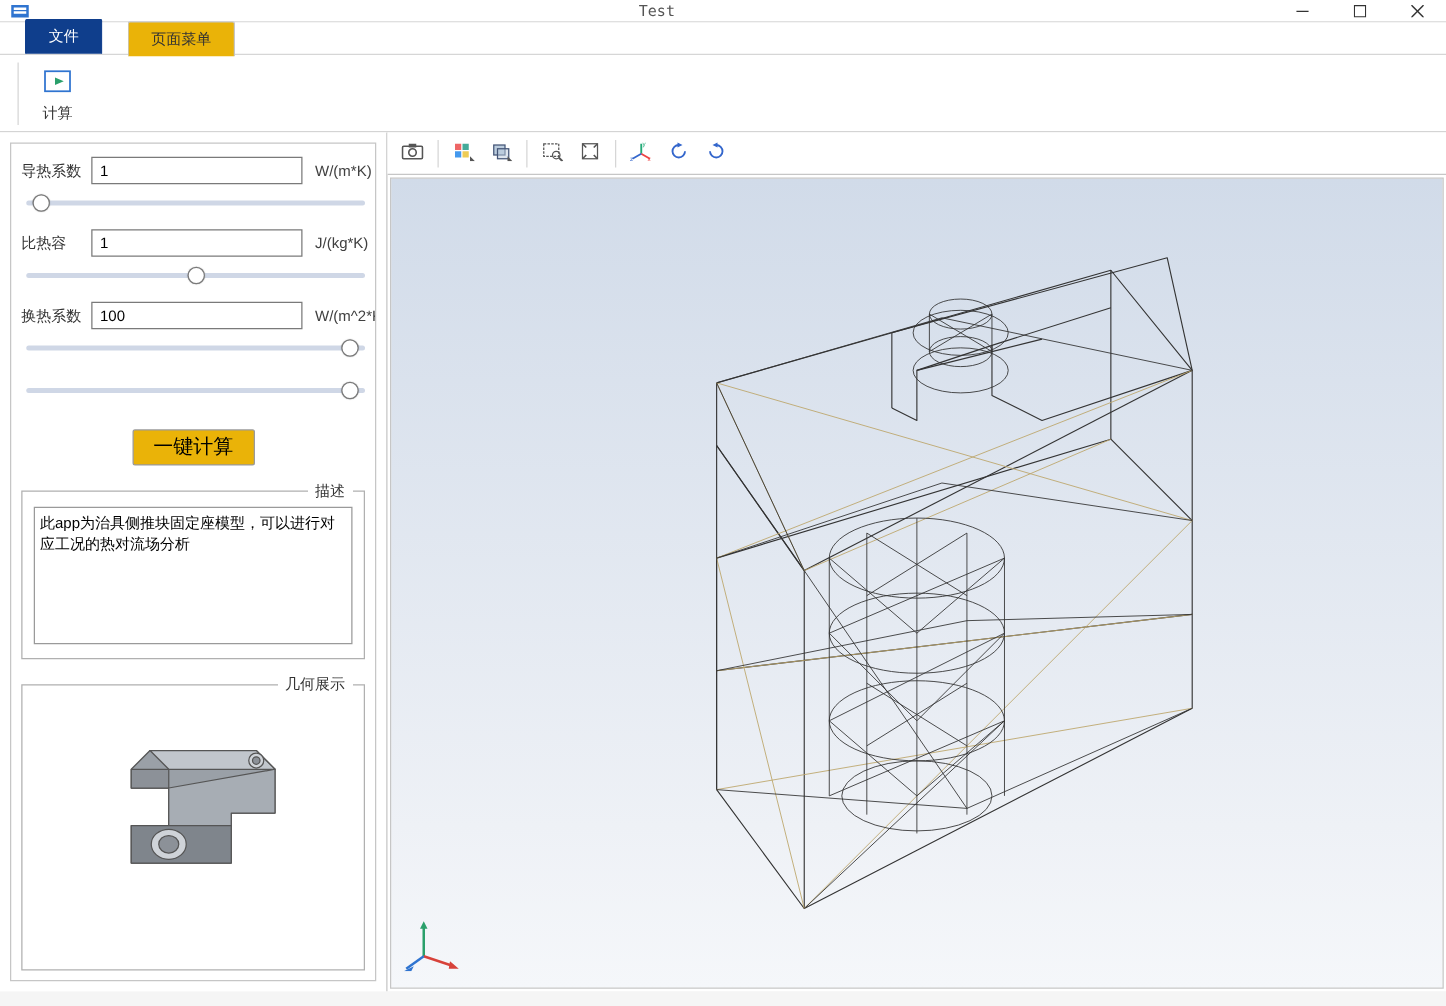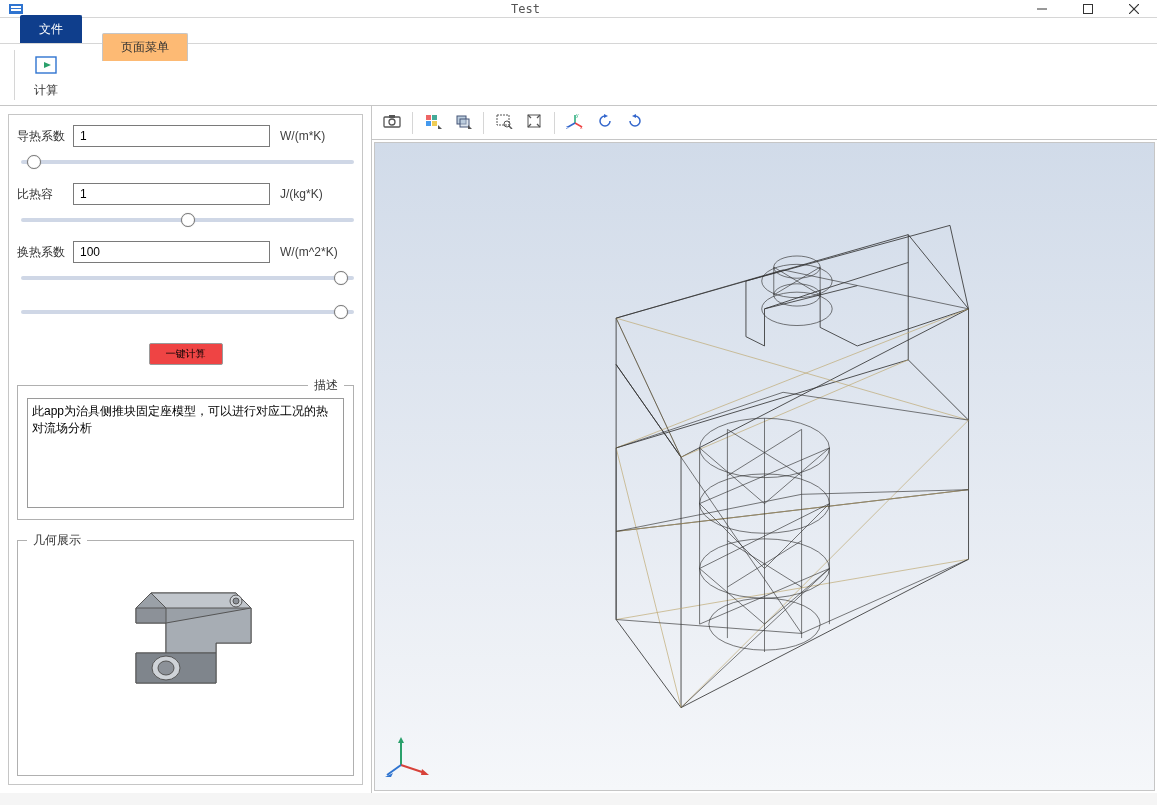--- a/index.html
+++ b/index.html
@@ -52,24 +52,24 @@
     border-top-left-radius: 2px;
     border-top-right-radius: 2px;
     margin-left: 20px;
   }
   .ribbon-tab.file {
     background: #0f3e8c;
     color: #fff;
     border-color: #0f3e8c;
   }
   .ribbon-tab.active {
-    background: #fdba74;
+    background: #eab308;
     border-color: #c6c6c6;
     position: relative;
-    top: 18px;
+    top: 2px;
   }
 
   .ribbon-content {
     height: 62px;
     background: #fff;
     border-bottom: 1px solid #c6c6c6;
     display: flex;
     align-items: center;
     padding: 4px 8px;
   }
@@ -90,21 +90,21 @@
     width: 1px; height: 50px; background: #d6d6d6; margin: 0 6px;
   }
 
   .main-region {
     display: flex;
     height: calc(100% - 30px - 26px - 62px);
     background: #fff;
   }
 
   .side-panel {
-    width: 372px;
+    width: 310px;
     border-right: 1px solid #c6c6c6;
     padding: 8px;
     background: #fff;
     display:flex;
     flex-direction:column;
   }
   .side-panel-box{
     border:1px solid #c6c6c6;
     flex:1;
     padding:10px 8px 8px 8px;
@@ -141,41 +141,42 @@
   input[type="range"]::-webkit-slider-thumb{
     -webkit-appearance:none;
     width:14px;height:14px;border-radius:50%;
     background:#fff;border:1px solid #7a7a7a;
     box-shadow:0 0 1px rgba(0,0,0,.3);
   }
   .slider-blue{ background:linear-gradient(to right,#1e5fd9 0%, #1e5fd9 100%); }
 
   .compute-btn-wrap { text-align:center; margin:10px 0 6px 0;}
   .compute-btn {
-    background:#ef4444; border:1px solid #9a9a9a;
-    padding:3px 16px; cursor:pointer; font-size:10px;
+    background:#eab308; border:1px solid #9a9a9a;
+    padding:3px 16px; cursor:pointer; font-size:16px;
     border-radius:2px;
   }
 
   fieldset.desc {
     border:1px solid #b0b0b0;
     margin:6px 0;
   }
   fieldset.desc legend { padding:0 6px; color:#333;text-align:right; }
   .desc-text {
     width:100%; height:110px; border:1px solid #9a9a9a;
     padding:4px; font-size:12px; resize:none;
     background:#fff; font-family:inherit;
   }
 
   fieldset.geoview {
     border:1px solid #b0b0b0;
     margin:6px 0 0 0;
     flex:1;
     min-height:180px;
+    text-align:right;
   }
   fieldset.geoview legend { padding:0 6px; }
   .geo-preview {
     height:160px; display:flex; align-items:center; justify-content:center;
     background:#fff;
   }
 
   .viewer-area {
     flex:1;
     display:flex;

